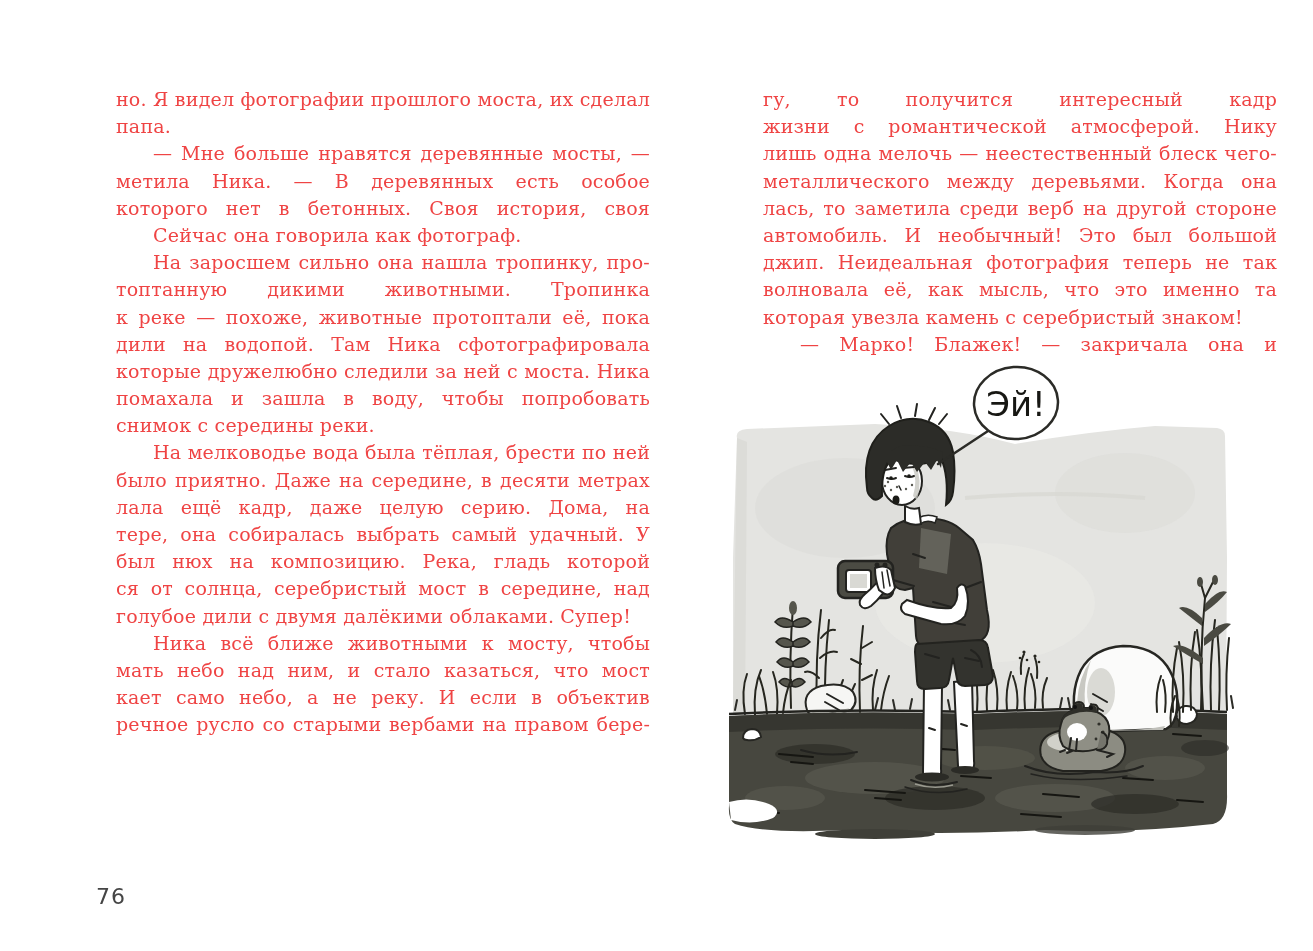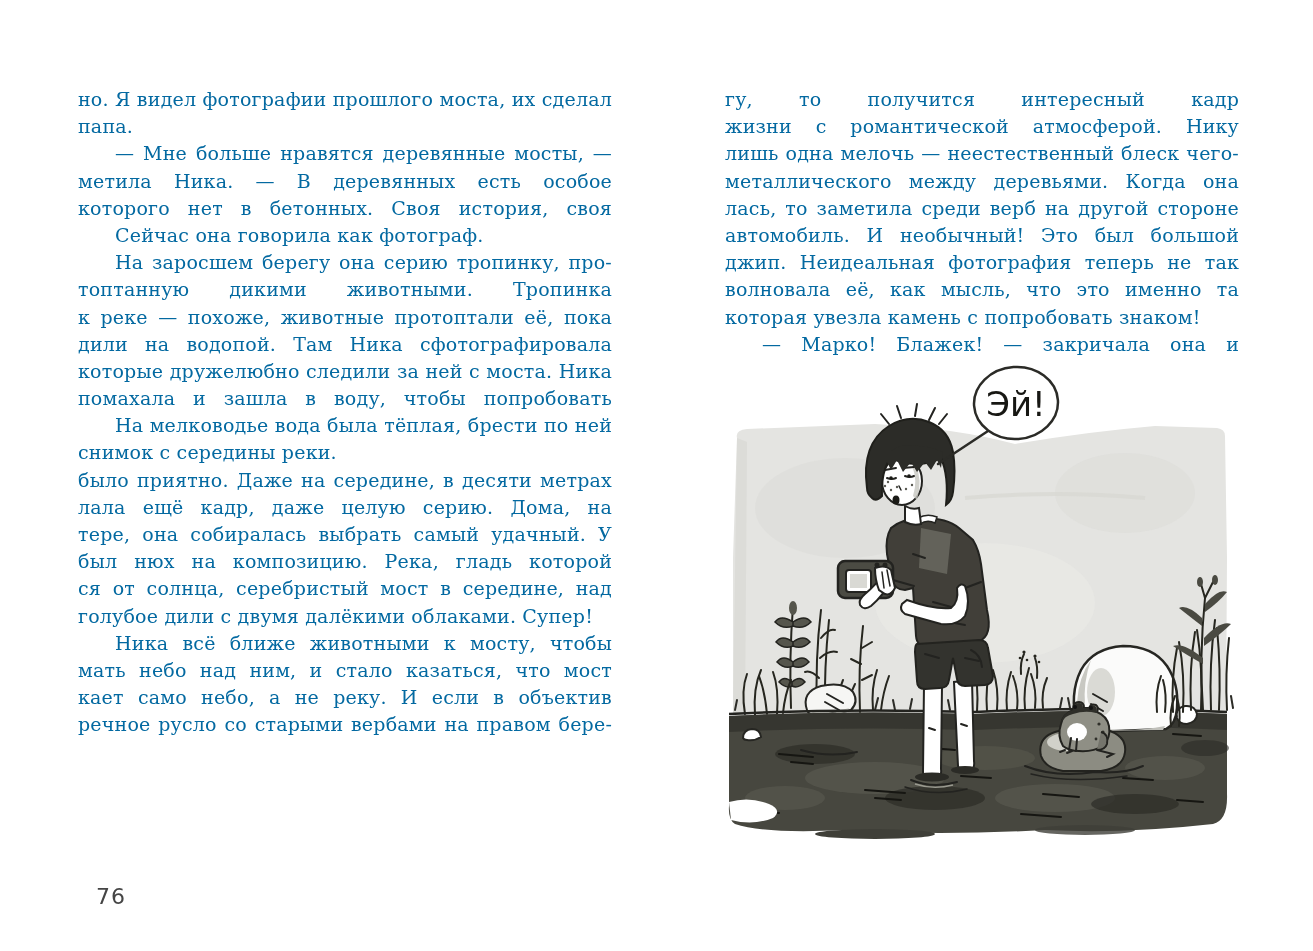--- a/index.html
+++ b/index.html
@@ -1,18 +1,18 @@
 <!DOCTYPE html>
 <html><head>
 <meta charset="utf-8">
 <style>
   html,body{margin:0;padding:0;background:#fff;}
   #page{position:relative;width:1313px;height:951px;background:#ffffff;overflow:hidden;}
   .col{position:absolute;top:86px;font-family:"DejaVu Serif","Liberation Serif",serif;
-       font-size:19px;color:#0369a1;letter-spacing:.2px;}
+       font-size:19px;color:#ef4444;letter-spacing:.2px;margin-left:38px;}
   #left-col{left:78px;width:534px;}
   #right-col{left:725px;width:514px;}
   .line{height:27.2px;line-height:27.2px;text-align:justify;text-align-last:justify;overflow:hidden;}
   .line.last{text-align-last:left;}
   .line.indent{text-indent:37px;}
   .pagenum{position:absolute;left:80px;top:884px;font-family:"DejaVu Sans","Liberation Sans",sans-serif;
        font-size:22px;color:#454545;letter-spacing:1px;margin-left:16px;}
   .illo{position:absolute;left:725px;top:358px;width:520px;height:494px;}
   .illo svg{display:block;width:520px;height:494px;}
   .grass{stroke:#26261f;stroke-width:2;fill:none;stroke-linecap:round;}
@@ -25,28 +25,28 @@
 
 <div id="page">
 
   <div id="left-col" class="col">
       <div class="line">но. Я видел фотографии прошлого моста, их сделал</div>
       <div class="line last">папа.</div>
       <div class="line indent">— Мне больше нравятся деревянные мосты, — за-</div>
       <div class="line">метила Ника. — В деревянных есть особое очарование,</div>
       <div class="line last">которого нет в бетонных. Своя история, своя жизнь...</div>
       <div class="line indent last">Сейчас она говорила как фотограф.</div>
-      <div class="line indent">На заросшем берегу она серию тропинку, про-</div>
+      <div class="line indent">На заросшем сильно она нашла тропинку, про-</div>
       <div class="line">топтанную дикими животными. Тропинка спускалась</div>
       <div class="line">к реке — похоже, животные протоптали её, пока хо-</div>
       <div class="line">дили на водопой. Там Ника сфотографировала мост</div>
       <div class="line">которые дружелюбно следили за ней с моста. Ника им</div>
       <div class="line">помахала и зашла в воду, чтобы попробовать сделать</div>
+      <div class="line last">снимок с середины реки.</div>
       <div class="line indent">На мелководье вода была тёплая, брести по ней</div>
-      <div class="line last">снимок с середины реки.</div>
       <div class="line">было приятно. Даже на середине, в десяти метрах от</div>
       <div class="line">лала ещё кадр, даже целую серию. Дома, на компью-</div>
       <div class="line">тере, она собиралась выбрать самый удачный. У неё</div>
       <div class="line">был нюх на композицию. Река, гладь которой искрит-</div>
       <div class="line">ся от солнца, серебристый мост в середине, над ним</div>
       <div class="line last">голубое дили с двумя далёкими облаками. Супер!</div>
       <div class="line indent">Ника всё ближе животными к мосту, чтобы пой-</div>
       <div class="line">мать небо над ним, и стало казаться, что мост пересе-</div>
       <div class="line">кает само небо, а не реку. И если в объектив поймать</div>
       <div class="line">речное русло со старыми вербами на правом бере-</div>
@@ -54,21 +54,21 @@
 
   <div id="right-col" class="col">
       <div class="line">гу, то получится интересный кадр провинциальной</div>
       <div class="line">жизни с романтической атмосферой. Нику смущала</div>
       <div class="line">лишь одна мелочь — неестественный блеск чего-то</div>
       <div class="line">металлического между деревьями. Когда она вгляде-</div>
       <div class="line">лась, то заметила среди верб на другой стороне моста</div>
       <div class="line">автомобиль. И необычный! Это был большой чёрный</div>
       <div class="line">джип. Неидеальная фотография теперь не так сильно</div>
       <div class="line">волновала её, как мысль, что это именно та машина,</div>
-      <div class="line last">которая увезла камень с попробовать знаком!</div>
+      <div class="line last">которая увезла камень с серебристый знаком!</div>
       <div class="line indent">— Марко! Блажек! — закричала она и помахала им.</div>
     </div>
 
   <div class="illo">
     <svg viewBox="0 0 520 494" xmlns="http://www.w3.org/2000/svg">
 
       <g>
         <path d="M12 80 Q10 72 22 71 L150 66 Q230 70 290 86 Q360 74 430 68 L492 70 Q500 71 500 78 L502 200 L501 356 L8 356 L8 200 Z" fill="#e4e4e1"></path>
         <ellipse cx="120" cy="150" rx="90" ry="50" fill="#dcdcd8" opacity="0.6"></ellipse>
         <ellipse cx="400" cy="135" rx="70" ry="40" fill="#dcdcd8" opacity="0.5"></ellipse>

